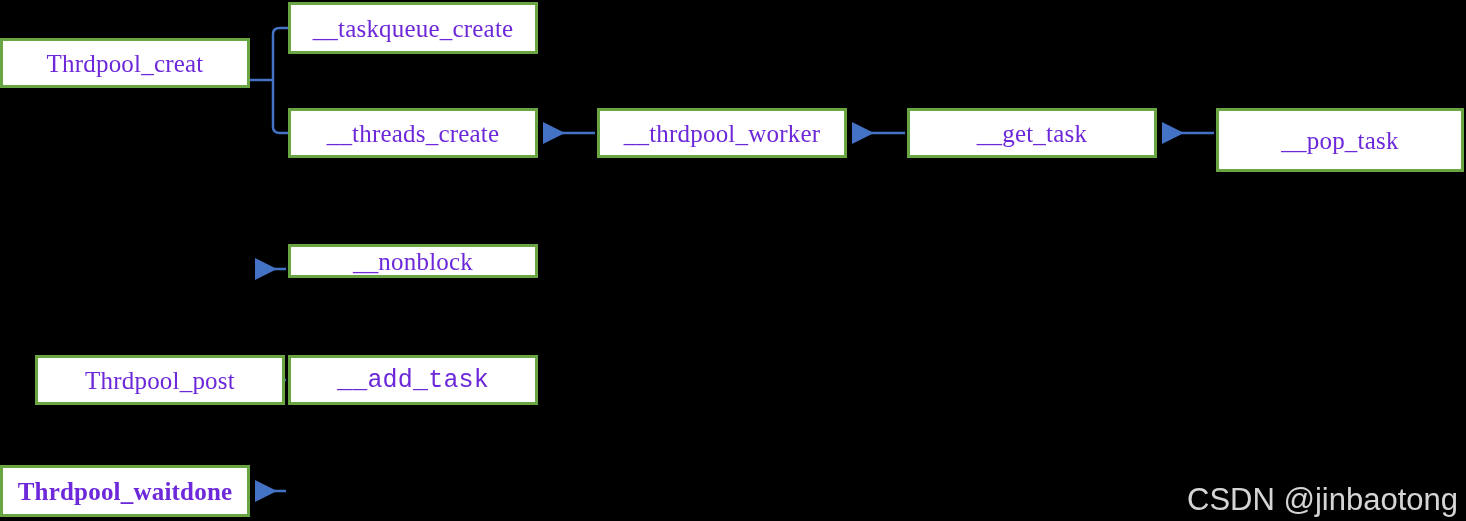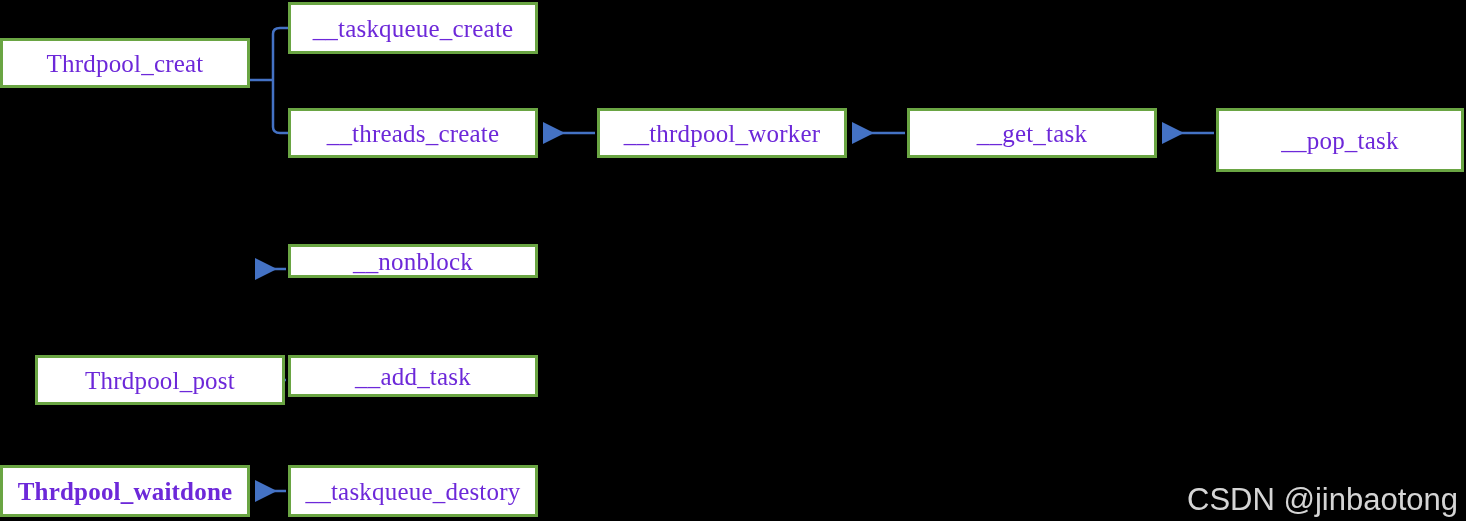--- a/index.html
+++ b/index.html
@@ -93,21 +93,20 @@
 
   <div class="node" style="left:907px; top:108px; width:250px; height:50px;">__get_task</div>
 
   <div class="node" style="left:1216px; top:108px; width:248px; height:64px;">__pop_task</div>
 
 
   <div class="node" style="left:288px; top:244px; width:250px; height:34px;">__nonblock</div>
 
   <div class="node" style="left:0px; top:355px; width:250px; height:50px;margin-left:35px;">Thrdpool_post</div>
 
-  <div class="node" style="left:288px; top:355px; width:250px; height:42px;">__add_task</div>
+  <div class="node" style="left:288px; top:355px; width:250px; height:50px;font-family:Liberation Mono, monospace;">__add_task</div>
 
   <div class="node" style="left:0px; top:465px; width:250px; height:52px;font-weight:bold;">Thrdpool_waitdone</div>
 
-  <div class="node" style="left:288px; top:465px; width:250px; height:52px;">__taskqueue_destory</div>
 
   <div class="watermark">CSDN @jinbaotong</div>
 
 </div>
 
 </body></html>

